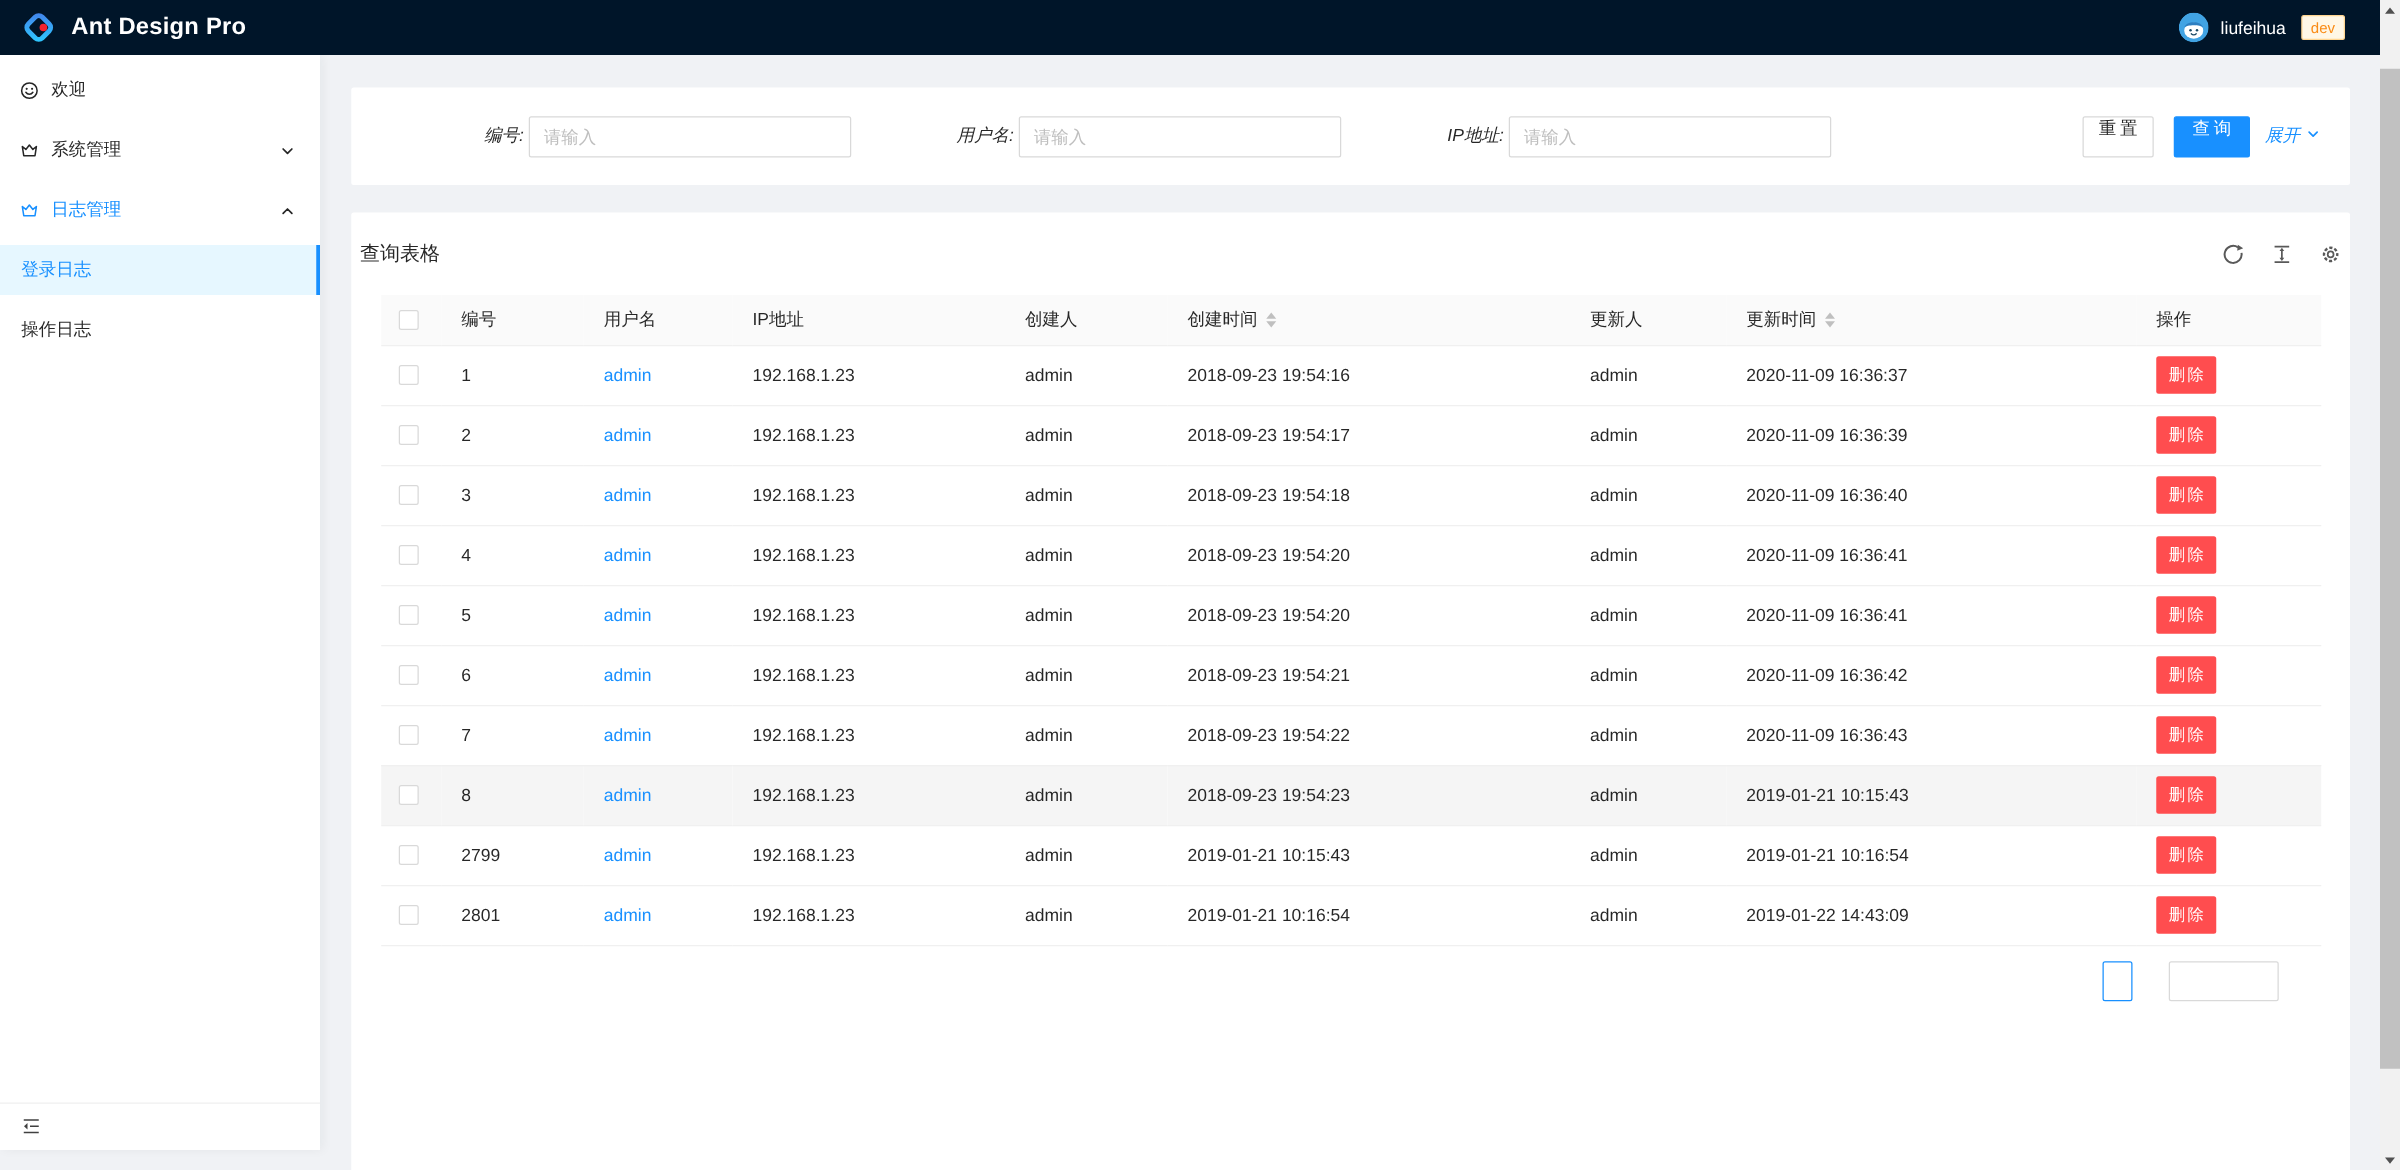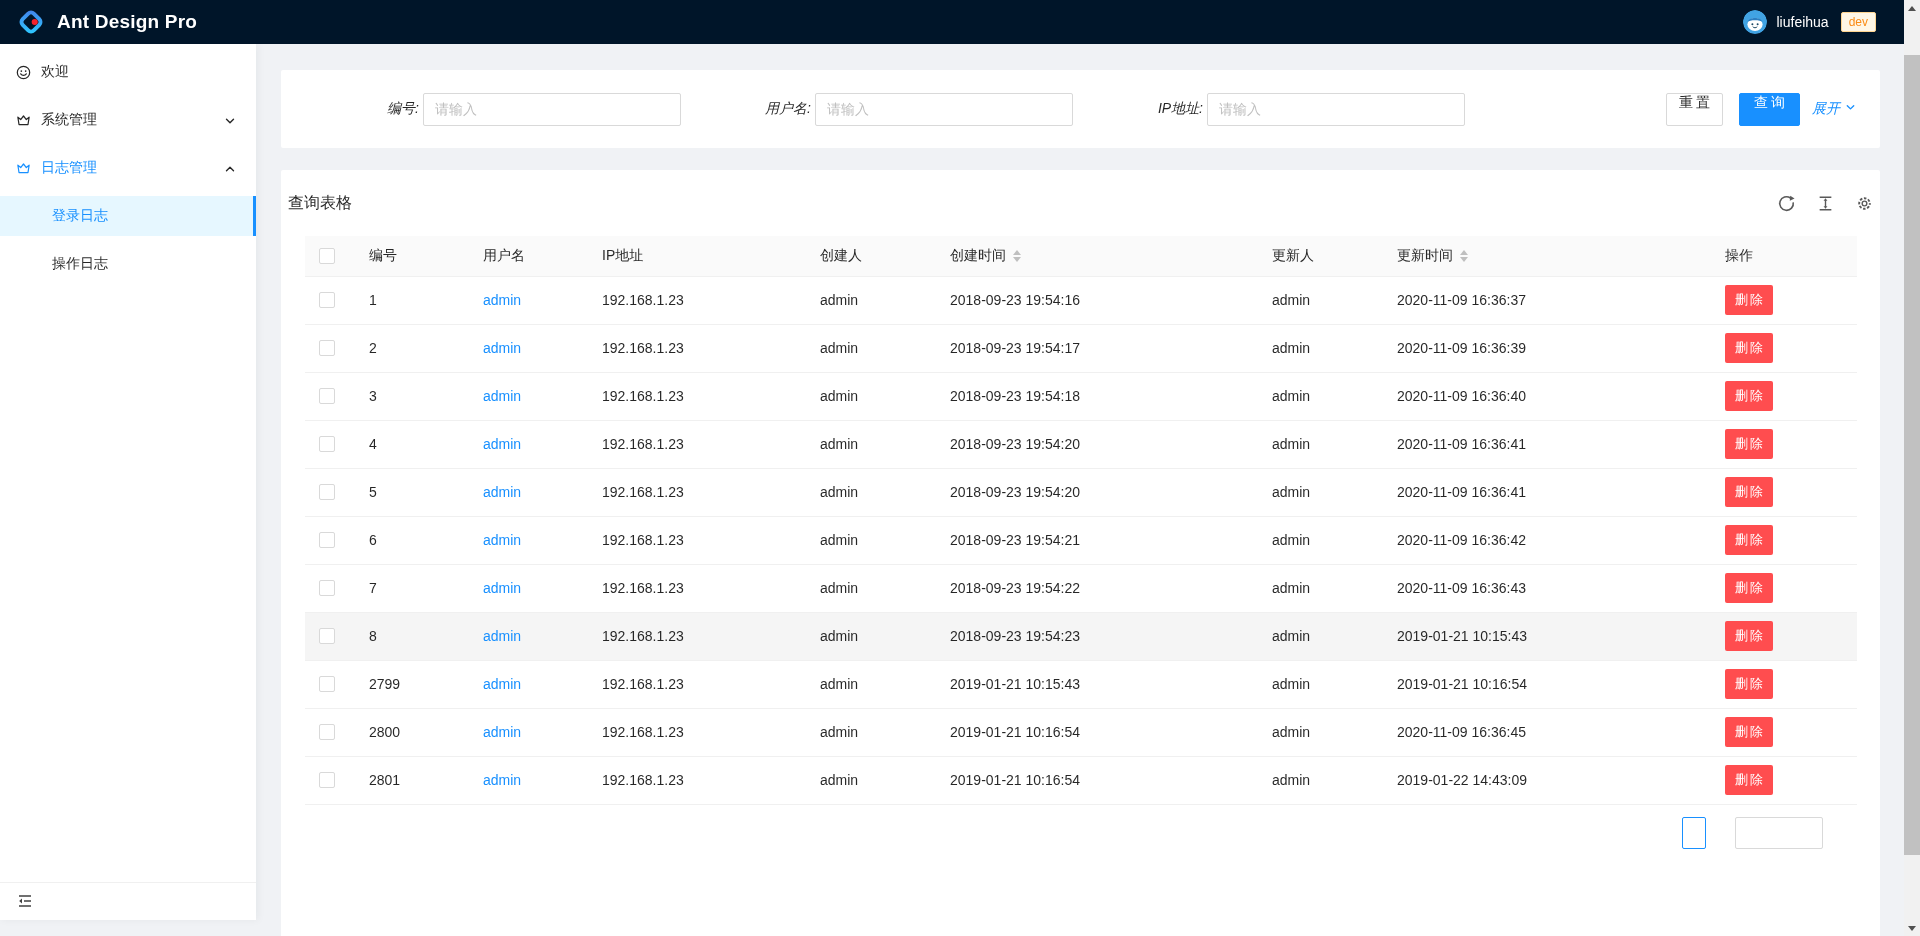--- a/index.html
+++ b/index.html
@@ -26,21 +26,21 @@
 
   
   .sidebar{position:absolute;top:44px;left:0;bottom:16px;width:256px;background:#fff;z-index:4;
     box-shadow:2px 0 8px rgba(29,35,41,.05);display:flex;flex-direction:column;}
   .menu{flex:1;padding-top:8px;}
   .menu-item{position:relative;height:40px;margin-bottom:8px;display:flex;align-items:center;
     padding-left:16px;cursor:pointer;color:rgba(0,0,0,.85);}
   .menu-item .mi-icon{width:15px;height:15px;margin-right:10px;display:inline-flex;color:inherit;}
   .menu-item .chevron{position:absolute;right:20px;width:12px;height:12px;color:rgba(0,0,0,.85);}
   .menu-item.active-parent{color:var(--primary);}
-  .menu-sub-item{padding-left:52px;}
+  .menu-sub-item{padding-left:17px;}
   .menu-sub-item.selected{background:var(--menu-selected-bg);color:var(--primary);}
   .menu-sub-item.selected::after{content:'';position:absolute;right:0;top:0;bottom:0;width:3px;background:var(--primary);}
   .sidebar-footer{border-top:1px solid var(--split);height:38px;display:flex;align-items:center;
     padding-left:17px;color:rgba(0,0,0,.75);cursor:pointer;}
 
   
   .main{position:absolute;left:256px;top:44px;right:0;bottom:0;padding:26px 40px 0 25px;overflow:hidden;}
 
   .filter-card{background:#fff;border-radius:2px;height:78px;display:flex;align-items:center;padding:0 24px;}
   .filter-field{width:392px;display:flex;align-items:center;}
@@ -438,35 +438,20 @@
             <td>192.168.1.23</td>
             <td>admin</td>
             <td>2019-01-21 10:15:43</td>
             <td>admin</td>
             <td>2019-01-21 10:16:54</td>
             <td><button class="delete-btn">
               <span class="spaced">删除</span>
             </button></td>
           </tr>
 
-          <tr>
-            <td class="checkbox-col">
-              <div class="checkbox"></div>
-            </td>
-            <td>2800</td>
-            <td><a class="user-link">admin</a></td>
-            <td>192.168.1.23</td>
-            <td>admin</td>
-            <td>2019-01-21 10:16:54</td>
-            <td>admin</td>
-            <td>2020-11-09 16:36:45</td>
-            <td><button class="delete-btn">
-              <span class="spaced">删除</span>
-            </button></td>
-          </tr>
 
           <tr>
             <td class="checkbox-col">
               <div class="checkbox"></div>
             </td>
             <td>2801</td>
             <td><a class="user-link">admin</a></td>
             <td>192.168.1.23</td>
             <td>admin</td>
             <td>2019-01-21 10:16:54</td>

